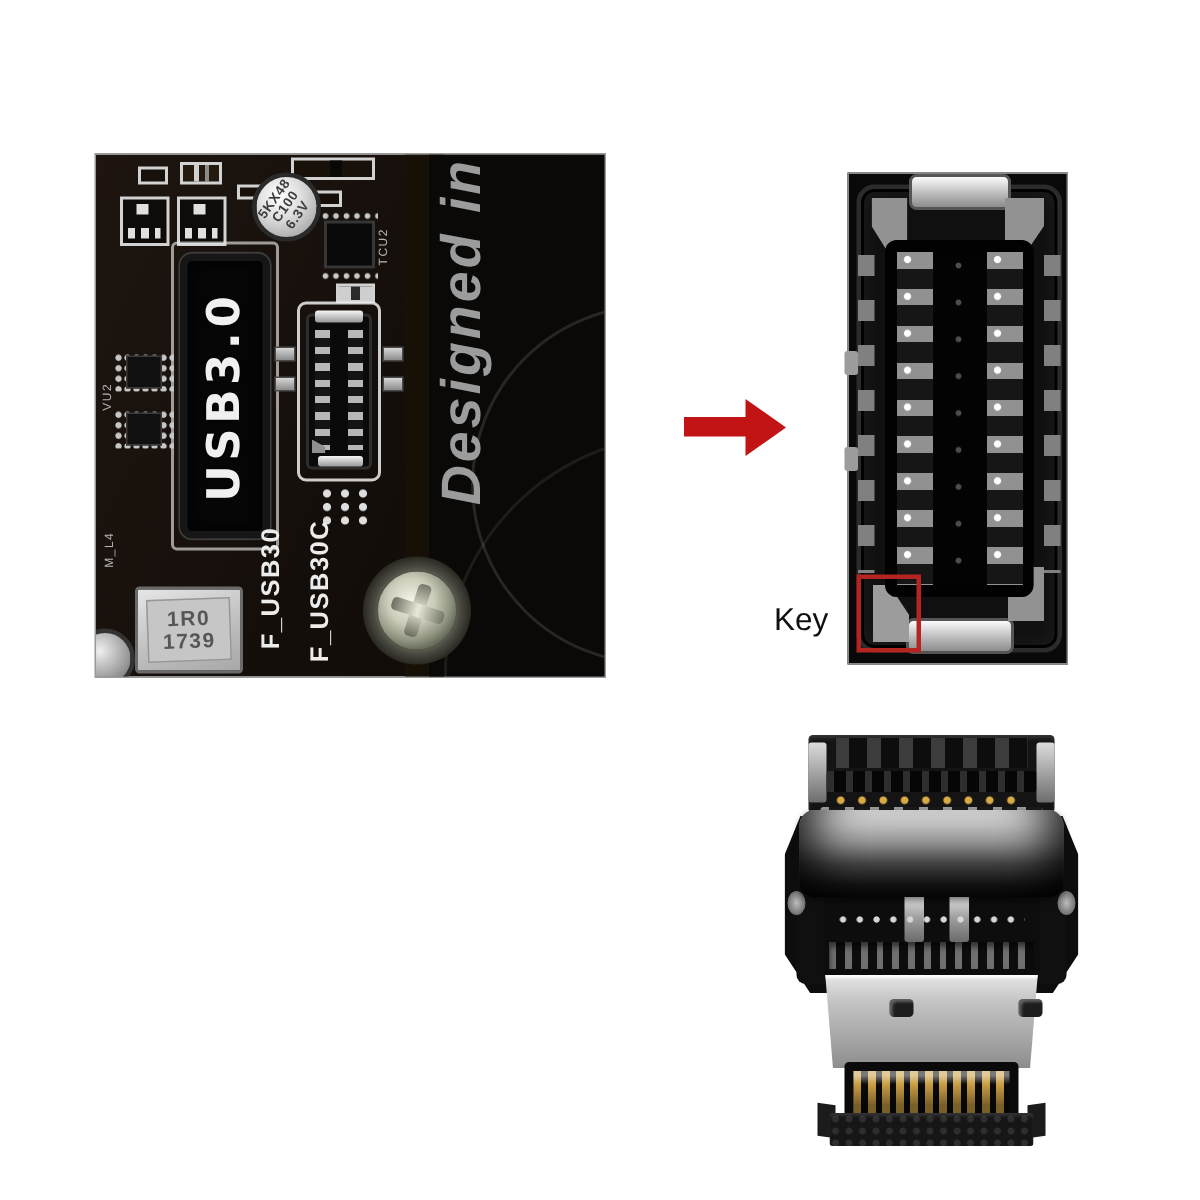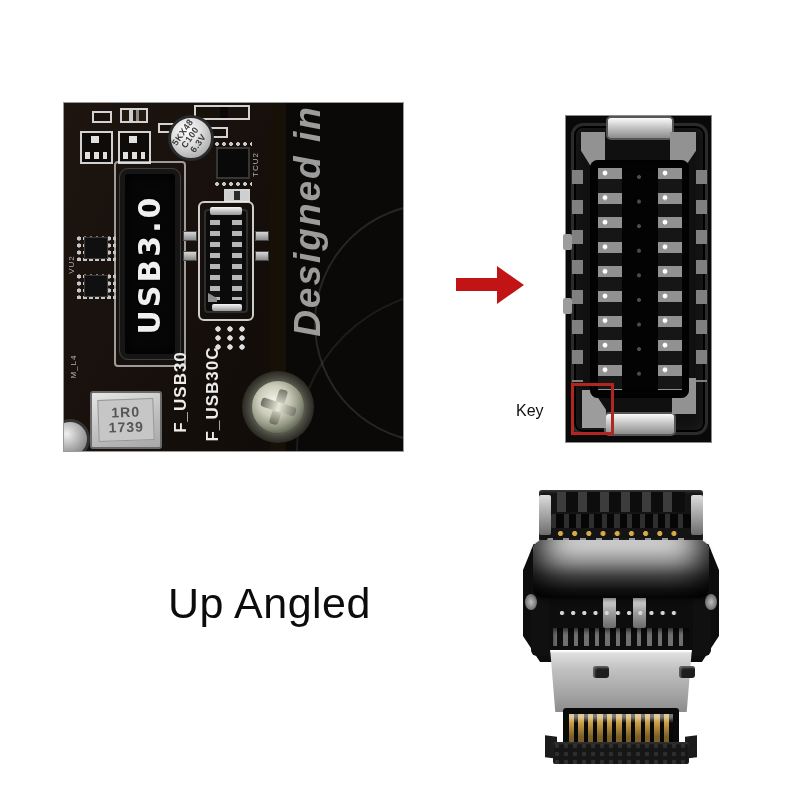--- a/index.html
+++ b/index.html
@@ -134,21 +134,21 @@
     background-size:100% 24.6px, 100% 100%; }
   .c-teeth-l { left:32px; top:52px; } .c-teeth-r { left:92px; top:52px; }
   .c-mid-dots { left:64px; top:56px; width:18px; height:214px;
     background-image:radial-gradient(circle at 50% 5px,#4d4d4d 1.6px,transparent 2.3px); background-size:100% 24.6px; }
   .c-side { width:11px; height:212px; background:repeating-linear-gradient(180deg,#808080 0 14px,transparent 14px 30px); }
   .c-side-l { left:6px; top:54px; } .c-side-r { left:130px; top:54px; }
   .c-nub { width:9px; height:16px; background:#9c9c9c; border-radius:2px; }
   .c-nub1 { left:-3px; top:118px; } .c-nub2 { left:-3px; top:182px; }
   .key-box { left:5px; top:267px; width:43px; height:52px; border:3px solid #b42420; }
 
-  #key-label { left:516px; top:402px; font-size:16px; font-weight:500; color:#101010; }
+  #key-label { left:516px; top:402px; font-size:21px; font-weight:500; color:#101010; }
 
   
   #caption { left:168px; top:582px; font-size:43px; line-height:1; color:#0c0c0c; letter-spacing:.5px; }
 
   
   #adapter { left:523px; top:490px; width:200px; height:280px; }
   .a-wing { width:38px; height:118px; background:#0d0d0d; }
   .a-wing-l { left:0; top:54px; clip-path:polygon(28% 0,100% 0,100% 100%,45% 100%,0 78%,0 22%); }
   .a-wing-r { left:158px; top:54px; clip-path:polygon(0 0,72% 0,100% 22%,100% 78%,55% 100%,0 100%); }
   .a-backdrop { left:8px; top:56px; width:180px; height:110px; background:#101010; border-radius:6px; }
@@ -304,21 +304,20 @@
     <div class="abs c-mid-dots"></div>
     <div class="abs c-side c-side-l"></div>
     <div class="abs c-side c-side-r"></div>
     <div class="abs c-nub c-nub1"></div>
     <div class="abs c-nub c-nub2"></div>
     <div class="abs key-box"></div>
   </div>
 
   <div id="key-label" class="abs">Key</div>
 
-  <div id="caption" class="abs">Up Angled</div>
 
   <div id="adapter" class="abs">
     <div class="abs a-wing a-wing-l"></div>
     <div class="abs a-wing a-wing-r"></div>
     <div class="abs a-backdrop"></div>
     <div class="abs a-top-housing"></div>
     <div class="abs a-top-clip a-top-clip-l"></div>
     <div class="abs a-top-clip a-top-clip-r"></div>
     <div class="abs a-notches"></div>
     <div class="abs a-slot"></div>

